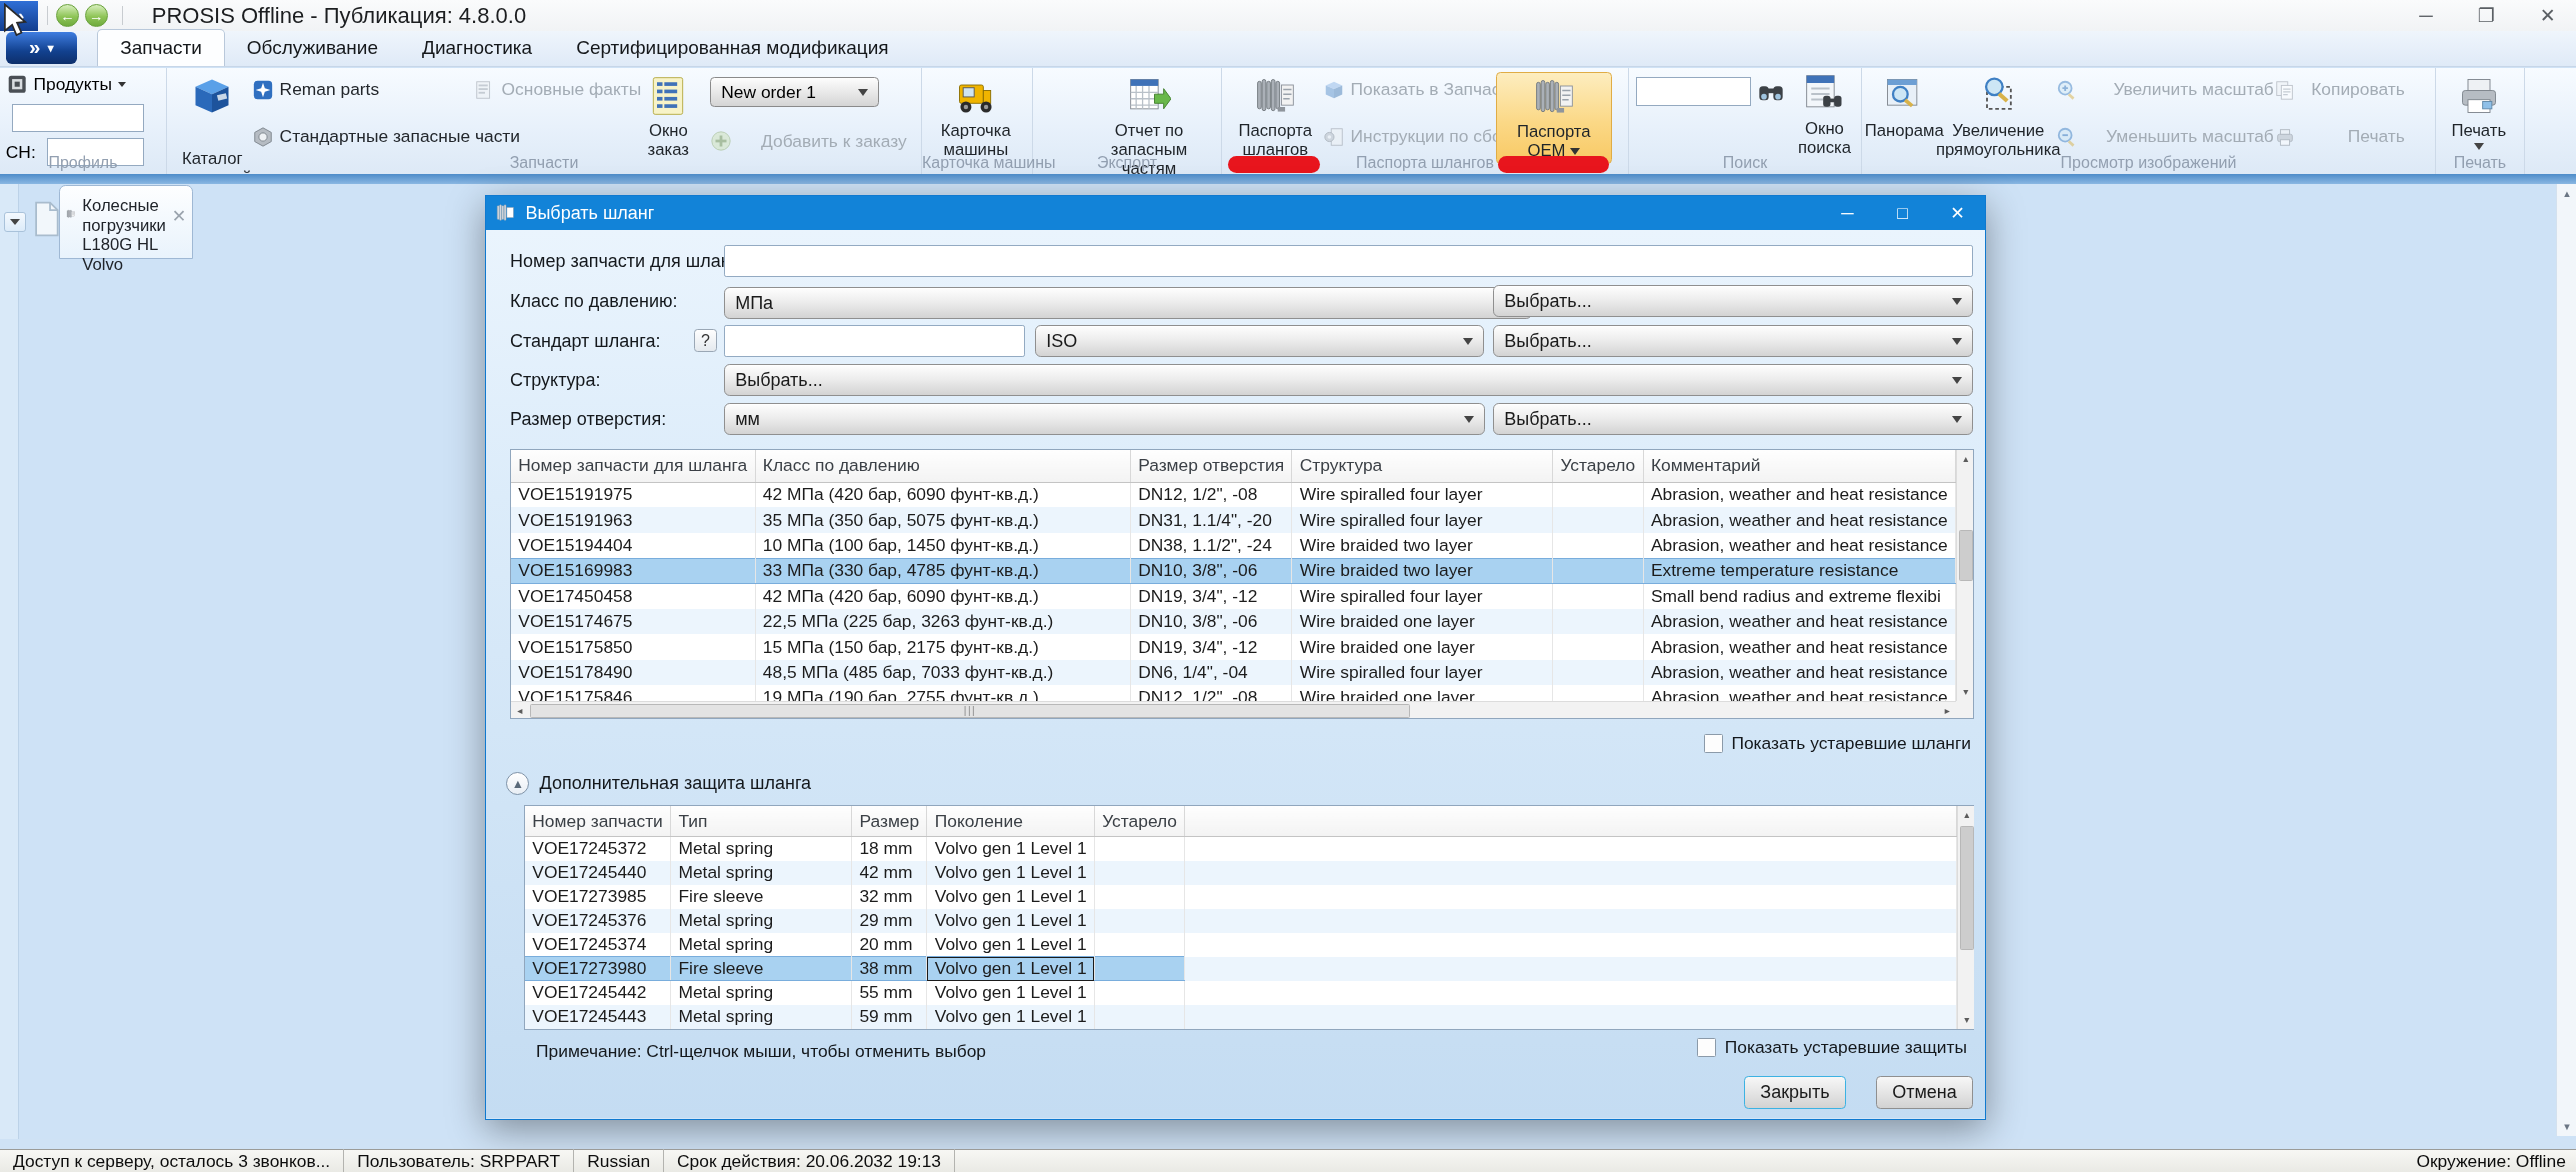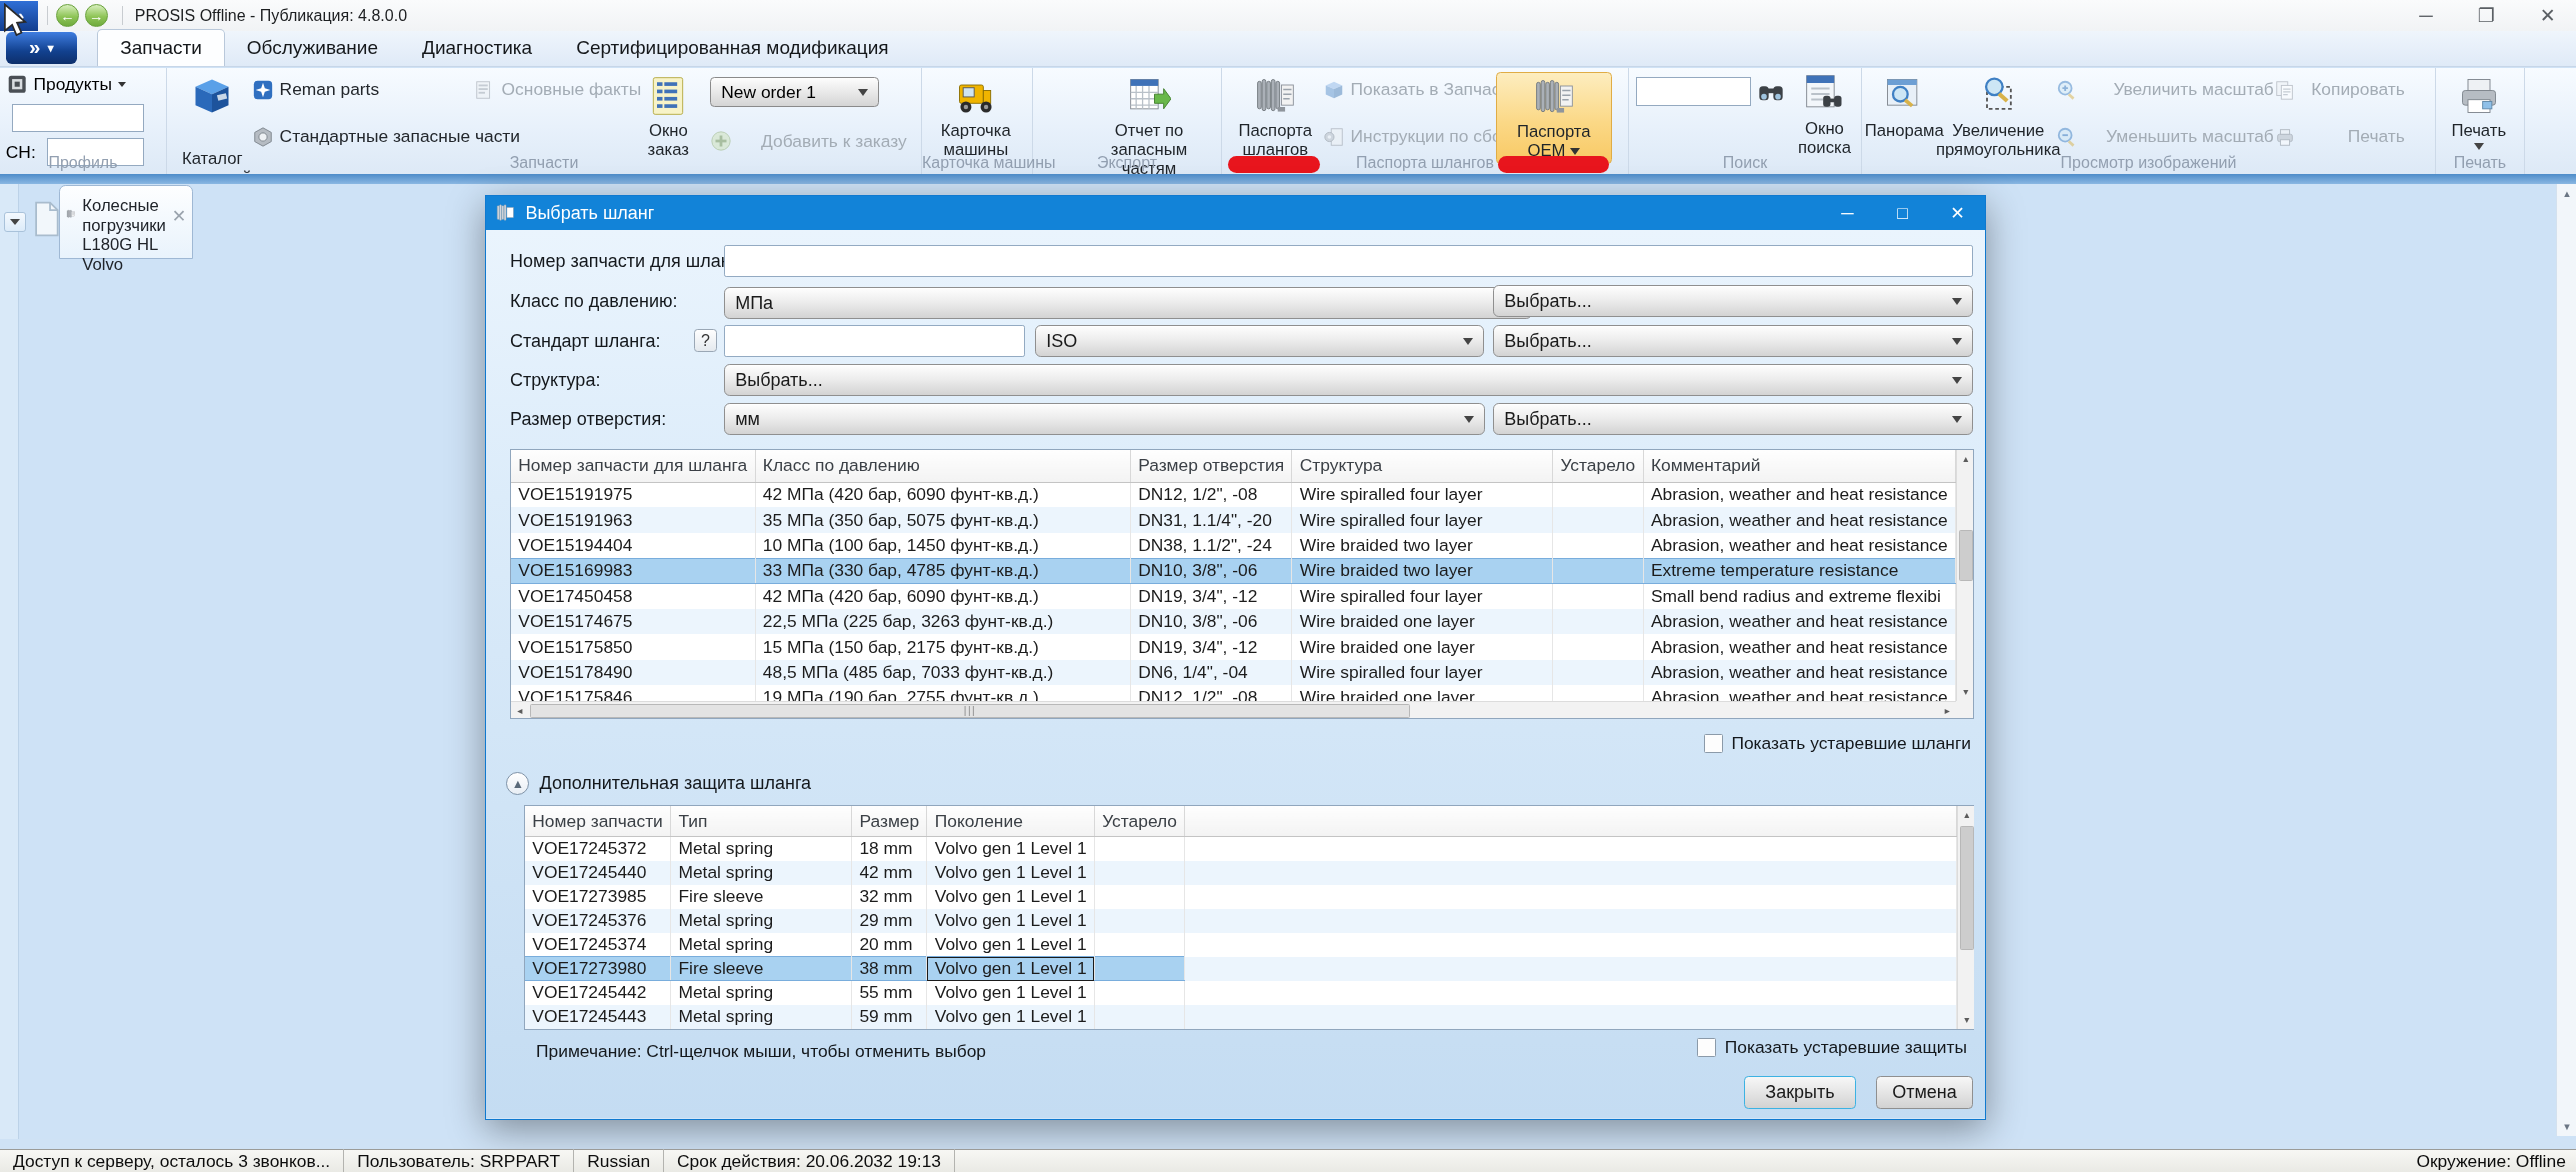--- a/index.html
+++ b/index.html
@@ -6,21 +6,21 @@
   html,body { width:2576px; height:1173px; }
   body { font-family:"Liberation Sans", sans-serif; overflow:hidden; }
   .screen { position:relative; width:2576px; height:1173px; background:#cfe2f5; overflow:hidden; }
 
   
   .titlebar { position:absolute; top:0; left:0; right:0; height:31px; background:linear-gradient(#fafbfc,#f1f3f5); display:flex; align-items:center; }
   .app-tile { position:relative; width:38px; height:30px; background:linear-gradient(#2f6fd6,#123d8e); display:flex; align-items:center; justify-content:center; color:#fff; font-size:19px; font-weight:bold; }
   .cursor-svg { position:absolute; left:1.5px; top:2.9px; z-index:50; }
   .tb-sep { width:0.7px; height:19px; background:#c8ccd0; margin:0 8.7px; }
   .navbtn { width:23px; height:23px; border-radius:50%; background:linear-gradient(#d8efbe,#8fc558 55%,#6faa3d); border:0.7px solid #69a13c; color:#fff; font-size:14.5px; font-weight:bold; display:flex; align-items:center; justify-content:center; margin-right:5.8px; }
-  .tb-title { font-size:16px; color:#1c1e20; margin-left:3px; white-space:nowrap; }
+  .tb-title { font-size:22px; color:#1c1e20; margin-left:20px; white-space:nowrap; }
   .win-controls { margin-left:auto; display:flex; align-items:center; gap:45px; margin-right:20.4px; color:#5a5f64; font-size:19px; }
   .win-controls span { cursor:default; }
 
   
   .tabrow { position:absolute; top:31px; left:0; right:0; height:36px; background:linear-gradient(#eff5fc,#dfeaf7); display:flex; align-items:flex-end; padding-left:5.8px; border-bottom:0.7px solid #c7d6e8; }
   .orb { width:71px; height:32px; margin-bottom:2.2px; border-radius:5.8px; background:linear-gradient(#3f7de0,#12418f 60%,#0d2f6b); color:#fff; display:flex; align-items:center; justify-content:center; gap:7.3px; font-size:20.4px; font-weight:bold; margin-right:20.4px; }
   .orb .caret-sm { font-size:11.6px; }
   .tab { font-size:19px; color:#15181b; padding:6.5px 22px 7.3px; white-space:nowrap; }
   .tab.active { background:#fdfeff; border:0.7px solid #b9c8da; border-bottom:none; border-radius:5.1px 5.1px 0 0; }
 
@@ -744,21 +744,21 @@
             <div class="thumb" style="top:20.4px; height:124px;"></div>
           </div>
         </div>
 
         <div class="note" style="left:38px; top:811px;">Примечание: Ctrl-щелчок мыши, чтобы отменить выбор</div>
         <div class="cbrow" style="top:807px; right:18px;">
           <span class="cb"></span>
           <span>Показать устаревшие защиты</span>
         </div>
 
-        <div class="btn default" style="left:1258px; top:846px; width:112px;">Закрыть</div>
+        <div class="btn default" style="left:1258px; top:846px; width:102px;">Закрыть</div>
         <div class="btn" style="left:1390px; top:846px; width:97px;">Отмена</div>
       </div>
     </div>
   </div>
 
   <div class="statusbar">
     <div class="sseg">Доступ к серверу, осталось 3 звонков...</div>
     <div class="sseg">Пользователь: SRPPART</div>
     <div class="sseg">Russian</div>
     <div class="sseg">Срок действия: 20.06.2032 19:13</div>

